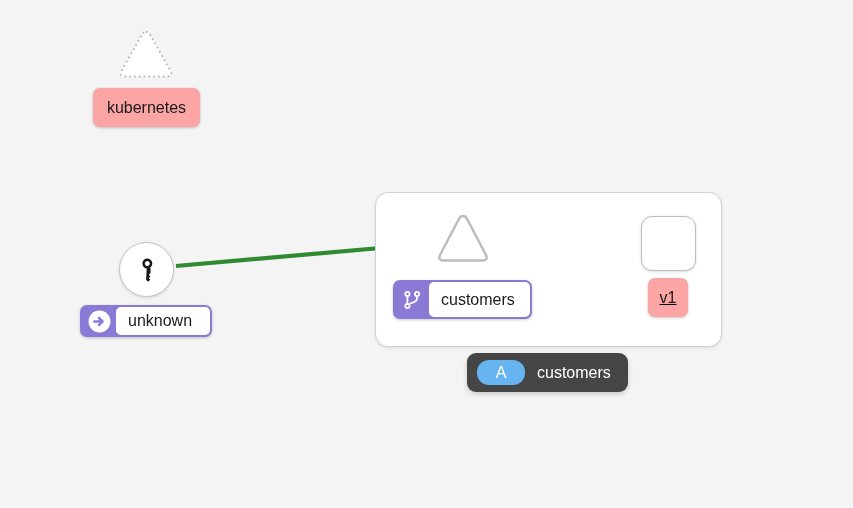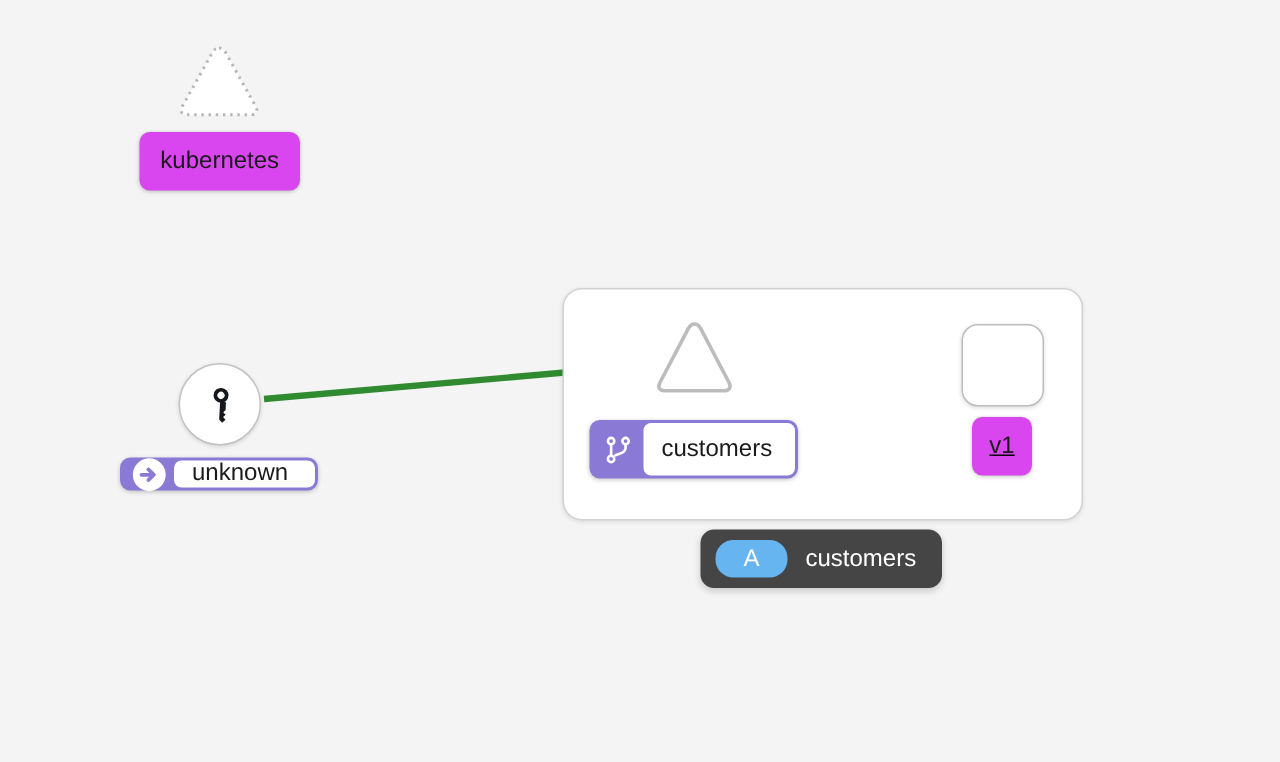--- a/index.html
+++ b/index.html
@@ -27,21 +27,21 @@
     left: 0;
     top: 0;
     width: 853px;
     height: 508px;
     pointer-events: none;
   }
 
   
   .chip {
     position: absolute;
-    background: #d946ef;
+    background: #fca5a5;
     border-radius: 7px;
     box-shadow: 0 1px 3px rgba(0,0,0,0.20), 0 0 0 0.5px rgba(0,0,0,0.04);
     display: flex;
     align-items: center;
     justify-content: center;
     box-sizing: border-box;
   }
   .chip-text {
     font-size: 16px;
     color: #1a1a1a;
@@ -178,21 +178,21 @@
   <div class="circle-node" style="left:119px; top:242px; width:55px; height:55px;">
     <svg width="26" height="26" viewBox="0 0 24 24">
       <g transform="rotate(-42 12 12)">
         <path d="M16.2 3.2 A4.6 4.6 0 1 1 11.6 7.8 A4.6 4.6 0 0 1 16.2 3.2 Z
                  M16.2 5.6 A2.2 2.2 0 1 0 16.2 10 A2.2 2.2 0 0 0 16.2 5.6 Z" fill="#15181c" fill-rule="evenodd"></path>
         <path d="M13.3 10.2 L5.4 18.1 L5.4 20.8 L8.2 20.8 L8.2 18.6 L10.3 18.6 L10.3 16.4 L12.3 16.4 L15.6 13.0 Z" fill="#15181c"></path>
       </g>
     </svg>
   </div>
 
-  <div class="badge-chip" style="left:80px; top:305px; width:132px; height:22px;text-align:right;">
+  <div class="badge-chip" style="left:80px; top:305px; width:132px; height:32px;text-align:right;">
     <div class="badge-icon">
       <svg width="25" height="25" viewBox="0 0 24 24">
         <circle cx="12" cy="12" r="10.5" fill="#ffffff"></circle>
         <path d="M7 12 L14 12 M11.4 8.6 L15 12 L11.4 15.4" stroke="#8a7ad6" stroke-width="2.4" fill="none" stroke-linecap="round" stroke-linejoin="round"></path>
       </svg>
     </div>
     <div class="badge-label">
       <span>unknown</span>
     </div>
   </div>

